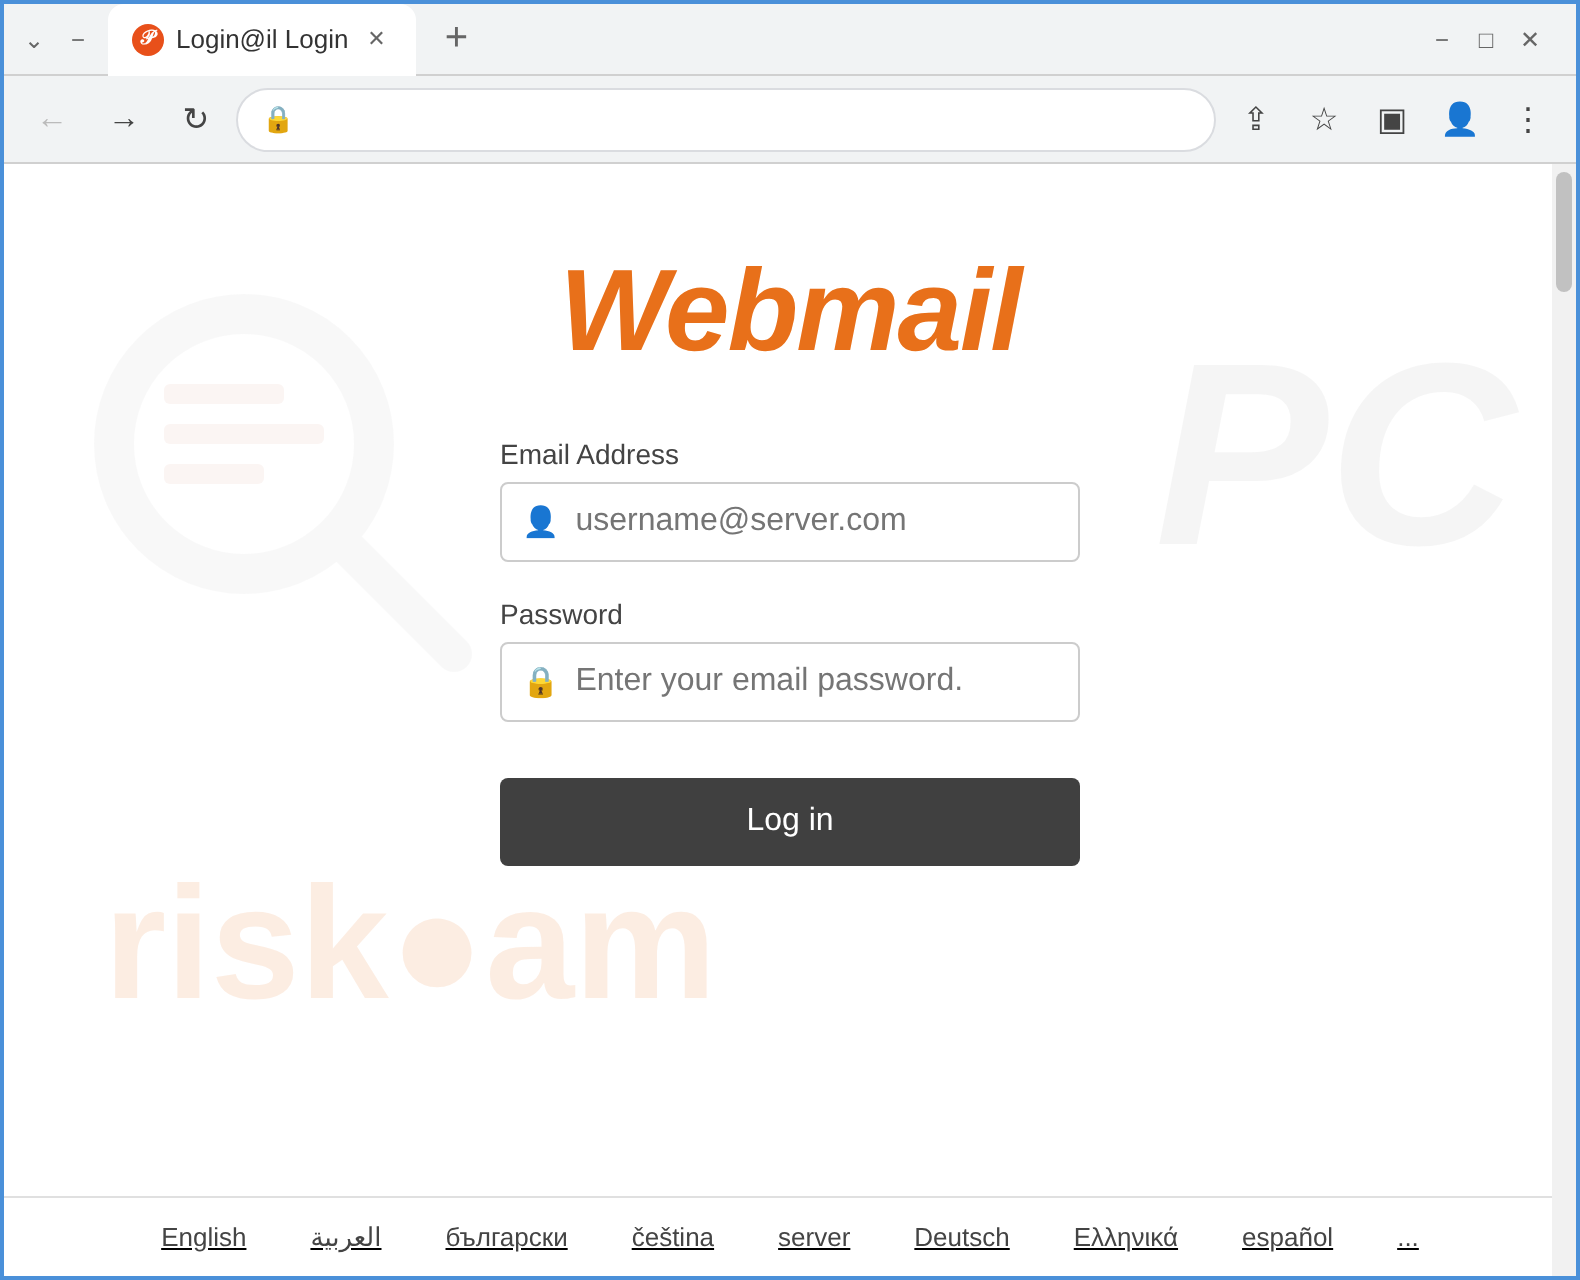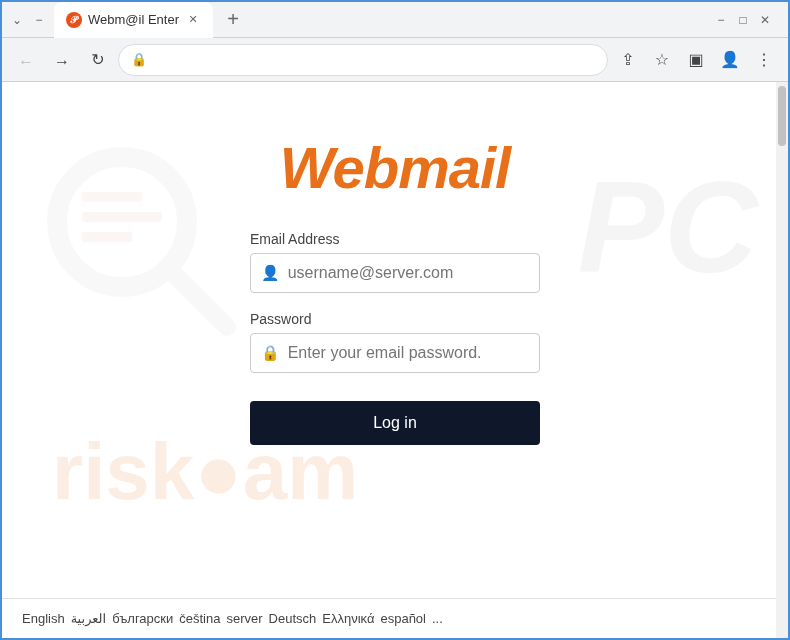--- a/index.html
+++ b/index.html
@@ -251,21 +251,21 @@
     }
 
     
     .login-container {
       position: relative;
       z-index: 1;
       display: flex;
       flex-direction: column;
       align-items: center;
       width: 100%;
-      padding-top: 52px;
+      padding-top: 40px;
     }
 
     .webmail-logo {
       font-size: 58px;
       font-weight: bold;
       font-style: italic;
       color: #e8701a;
       margin-bottom: 30px;
       font-family: Arial, sans-serif;
       letter-spacing: -1px;
@@ -304,38 +304,40 @@
       border: none;
       outline: none;
       font-size: 16px;
       color: #888;
       background: transparent;
     }
 
     .login-btn {
       width: 290px;
       height: 44px;
-      background: #0f172a;
+      background: #404040;
       color: white;
       border: none;
       border-radius: 4px;
       font-size: 16px;
       cursor: pointer;
       margin-top: 10px;
     }
 
     
     .language-bar {
       background: white;
       border-top: 1px solid #e0e0e0;
       padding: 12px 20px;
       display: flex;
       align-items: center;
-      gap: 6px;
+      justify-content: center;
+      gap: 32px;
       flex-shrink: 0;
+      text-decoration: underline;
     }
 
     .lang-item {
       font-size: 13px;
       color: #444;
       cursor: pointer;
       white-space: nowrap;
     }
 
     .lang-more {
@@ -351,21 +353,21 @@
 
   <div class="title-bar">
     <div class="title-bar-left">
 
       <div class="win-ctrl">⌄</div>
       <div class="win-ctrl">−</div>
 
       <div class="tab-area">
         <div class="tab-active">
           <div class="tab-favicon">𝒫</div>
-          <span>Webm@il Enter</span>
+          <span>Login@il Login</span>
           <div class="tab-close">✕</div>
         </div>
         <div class="tab-new">+</div>
       </div>
     </div>
     <div class="window-controls">
       <div class="win-ctrl">−</div>
       <div class="win-ctrl">□</div>
       <div class="win-ctrl">✕</div>
     </div>

